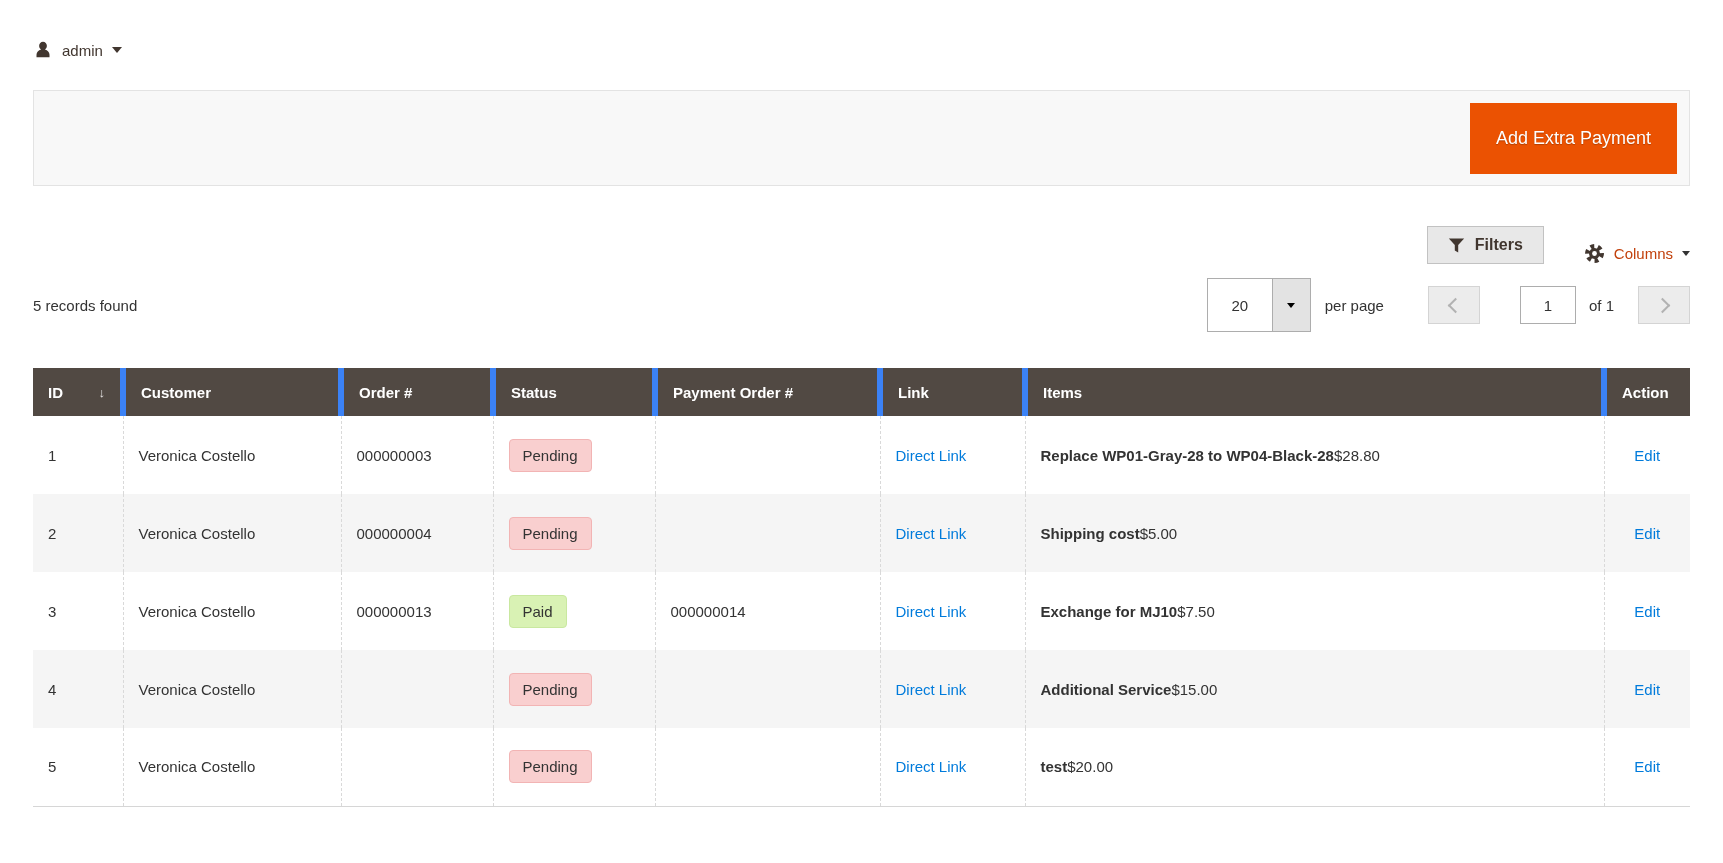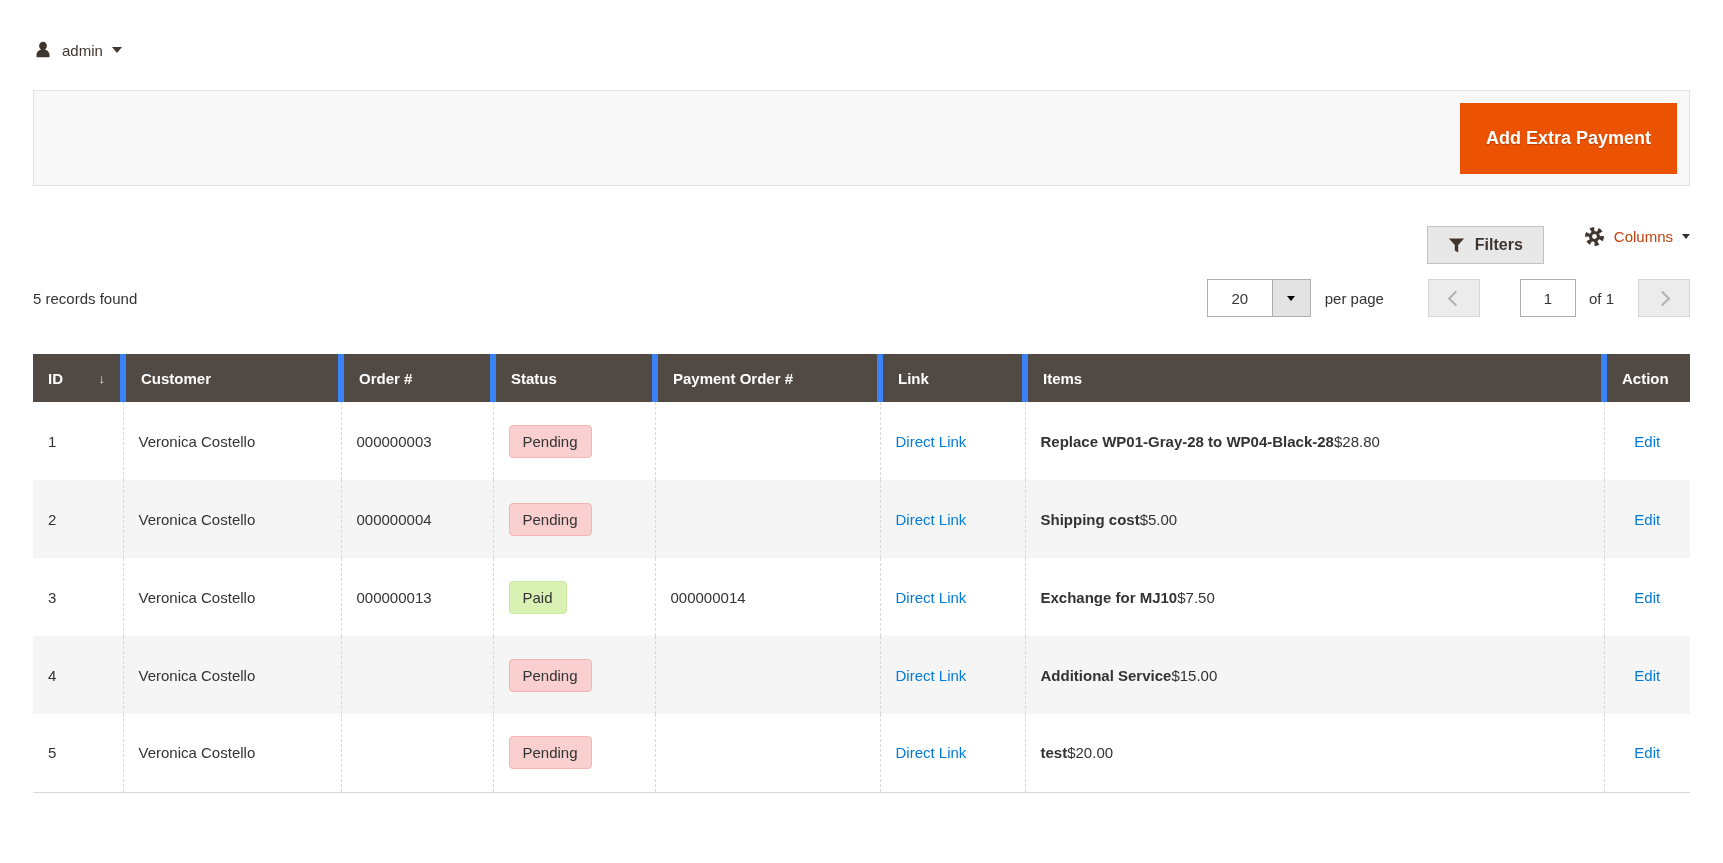--- a/index.html
+++ b/index.html
@@ -21,43 +21,43 @@
 
   
   .toolbar-band {
     margin-top:30px; height:96px;
     background:#f8f8f8; border:1px solid #e3e3e3;
     display:flex; align-items:center; justify-content:flex-end;
     padding-right:12px;
   }
   .btn-primary {
     background:var(--accent-orange,#eb5202); border:1px solid var(--accent-orange,#eb5202);
-    color:#fff; font-family:inherit; font-weight:700; font-size:18px;
+    color:#fff; font-family:inherit; font-weight:400; font-size:18px;
     padding:24px 25px; cursor:pointer;
     text-shadow:0 1px 1px rgba(0,0,0,.25);
   }
 
   
-  .controls-row { display:flex; justify-content:flex-end; align-items:flex-start; gap:40px; margin-top:40px; }
+  .controls-row { display:flex; justify-content:flex-end; align-items:flex-end; gap:40px; margin-top:40px; }
   .btn-filters {
     display:flex; align-items:center; gap:10px;
     background:#e8e8e8; border:1px solid #c2c2c2;
     font-family:inherit; font-size:16px; font-weight:600; color:#41362f;
     padding:9px 20px; cursor:pointer;
   }
   .columns-control { display:flex; align-items:center; gap:9px; cursor:pointer; }
   .columns-control .columns-label { font-size:15px; color:#c2410c; }
   .columns-control .caret-down { border-top-color:#333; border-left-width:4px; border-right-width:4px; border-top-width:5px; }
 
   
   .records-row { display:flex; justify-content:space-between; align-items:center; margin-top:14px; min-height:40px; }
   .records-found { font-size:15px; color:#333; }
   .pager { display:flex; align-items:center; }
   .select-box {
-    display:flex; align-items:stretch; height:38px; border:1px solid #adadad; background:#fff; cursor:pointer;
+    display:flex; align-items:stretch; height:54px; border:1px solid #adadad; background:#fff; cursor:pointer;
   }
   .select-value { width:64px; display:flex; align-items:center; justify-content:center; font-size:15px; color:#333; }
   .select-arrow { width:38px; background:#e3e3e3; border-left:1px solid #adadad; display:flex; align-items:center; justify-content:center; }
   .select-arrow .caret-down { border-top-color:#000; border-left-width:4px; border-right-width:4px; border-top-width:5px; }
   .per-page { font-size:15px; color:#333; margin-left:14px; }
   .pager-btn {
     width:52px; height:38px; margin-left:44px;
     background:#ececec; border:1px solid #d4d4d4;
     display:flex; align-items:center; justify-content:center; cursor:pointer;
   }

